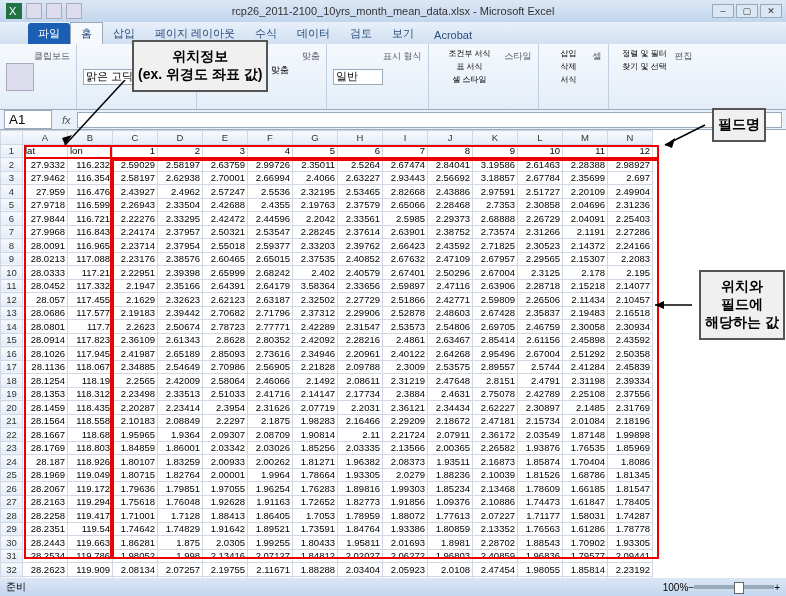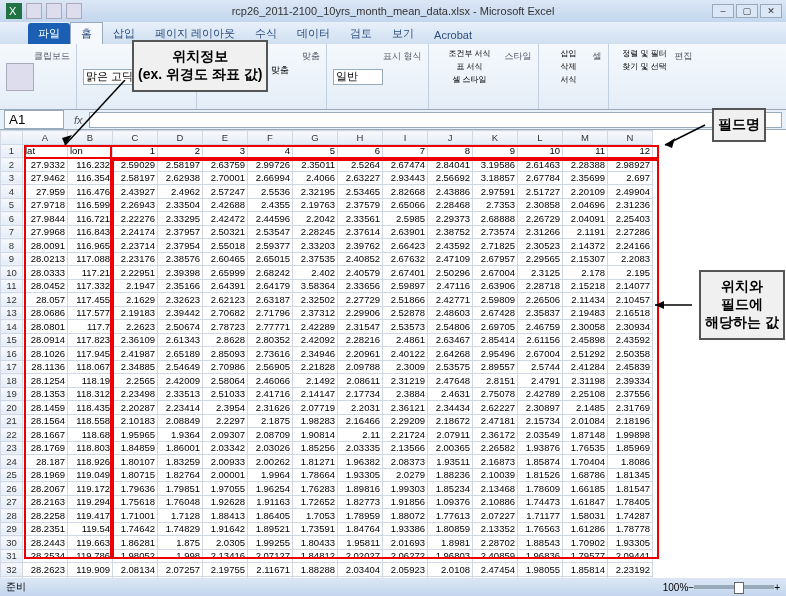--- a/index.html
+++ b/index.html
@@ -22,21 +22,21 @@
 .ribbon { height: 66px; background: linear-gradient(#f5f9fd,#e4edf7); border-bottom: 1px solid #9ab; display: flex; font-size: 10px; }
 .rgroup { border-right: 1px solid #c0d0e0; padding: 6px 6px; display: flex; flex-direction: row; justify-content: space-between; }
 .rgroup .glabel { text-align: center; font-size: 9px; color: #556; }
 .rcontent { display: flex; align-items: center; gap: 4px; flex: 1; }
 .ricon { width: 16px; height: 16px; background: #dde; border: 1px solid #aab; }
 .ricon.big { width: 28px; height: 28px; }
 .rsel { font-size: 11px; border: 1px solid #9ab; padding: 1px 2px; background: #fff; }
 
 
 .fbar { height: 20px; background: #e8f0fa; border-bottom: 1px solid #9ab; display: flex; align-items: center; font-size: 11px; }
-.namebox { width: 60px; border: 1px solid #9ab; margin: 0 4px; padding: 1px 4px; background: #fff; }
+.namebox { width: 48px; border: 1px solid #9ab; margin: 0 4px; padding: 1px 4px; background: #fff; }
 .fxlabel { padding: 0 6px; font-style: italic; color: #555; }
 
 
 .gridwrap { position: absolute; top: 130px; left: 0; right: 0; bottom: 18px; overflow: auto; }
 table.grid { border-collapse: collapse; font-size: 9.5px; table-layout: fixed; }
 table.grid th, table.grid td { border: 1px solid #d0d7e5; padding: 0 2px; height: 13.5px; white-space: nowrap; overflow: hidden; }
 table.grid th { background: linear-gradient(#f7f9fc,#e4ecf7); font-weight: normal; color: #333; text-align: center; }
 table.grid th.rowh { width: 22px; }
 table.grid td { text-align: right; width: 45px; }
 table.grid td.lab { text-align: left; }

